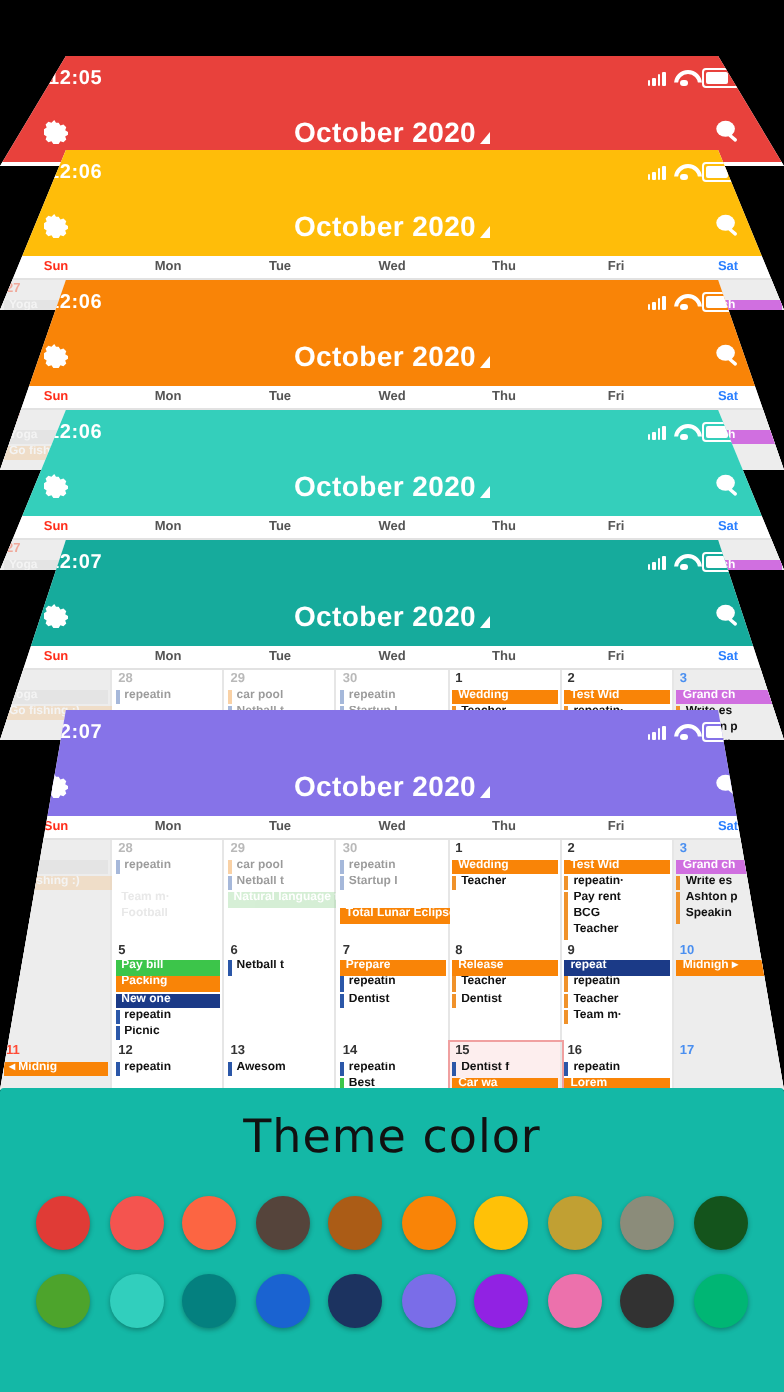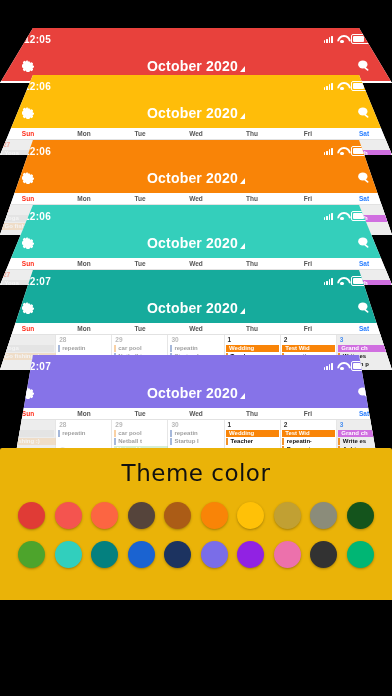--- a/index.html
+++ b/index.html
@@ -1,21 +1,21 @@
 <!DOCTYPE html>
 <html><head>
 <meta charset="utf-8">
 <style>
   html,body{margin:0;padding:0;}
   body{
     width:392px;height:696px;background:#000;overflow:hidden;
     font-family:"Liberation Sans",sans-serif;
     -webkit-font-smoothing:antialiased;
   }
-  .screen{position:relative;width:392px;height:600px;background:#000;}
+  .screen{position:relative;width:392px;height:696px;background:#000;}
 
   
   .stack{position:absolute;left:0;top:0;width:392px;height:545px;overflow:hidden;}
   .card{
     position:absolute;left:0;width:392px;overflow:hidden;
     box-shadow:0 2px 5px rgba(0,0,0,.55);
     background:#fff;
   }
 
   
@@ -81,21 +81,21 @@
     padding-left:2.5px;white-space:nowrap;overflow:hidden;font-weight:bold;color:#111;
     border-left:2px solid #2b57a8;box-sizing:border-box;
   }
   .ev.fill{color:#fff;border-left:none;padding-left:3px;}
   .ev.dim{opacity:.42;}
   .ev.span{margin-right:-1px;}
   .sel{outline:1.1px solid #f0a0a0;background:#fdeeee !important;}
 
   
   .panel{
-    position:absolute;left:0;bottom:0;width:392px;height:152px;background:#eab308;
+    position:absolute;left:0;bottom:0;width:392px;height:152px;background:#14b8a6;
     border-top-left-radius:2px;border-top-right-radius:2px;
   }
   .panel-title{
     text-align:center;font-size:23px;color:#111;padding-top:12px;
     font-family:"DejaVu Sans",sans-serif;font-weight:normal;letter-spacing:.5px;
   }
   .swatches{padding:16px 18px 0 18px;}
   .srow{display:flex;justify-content:space-between;margin-bottom:12px;}
   .sw{
     width:27px;height:27px;border-radius:50%;

